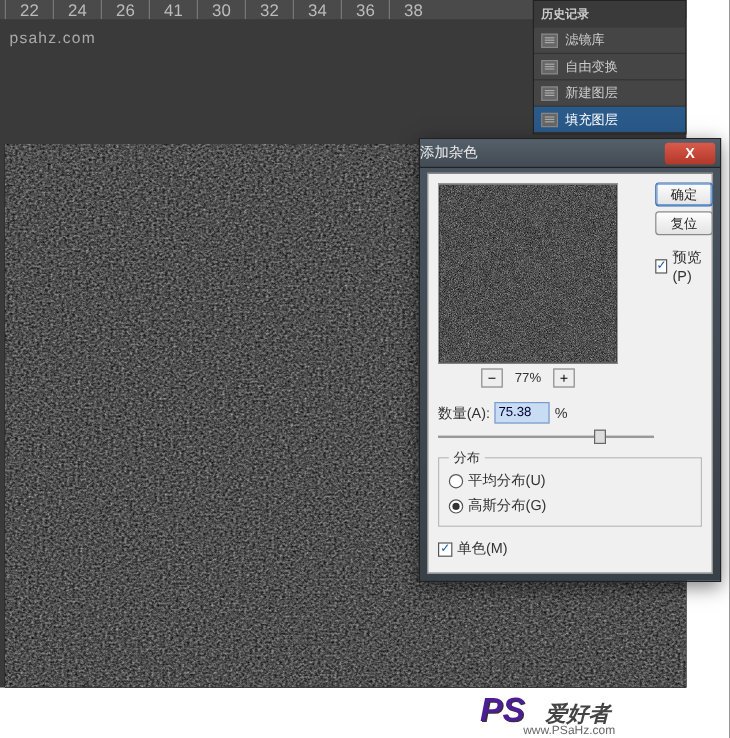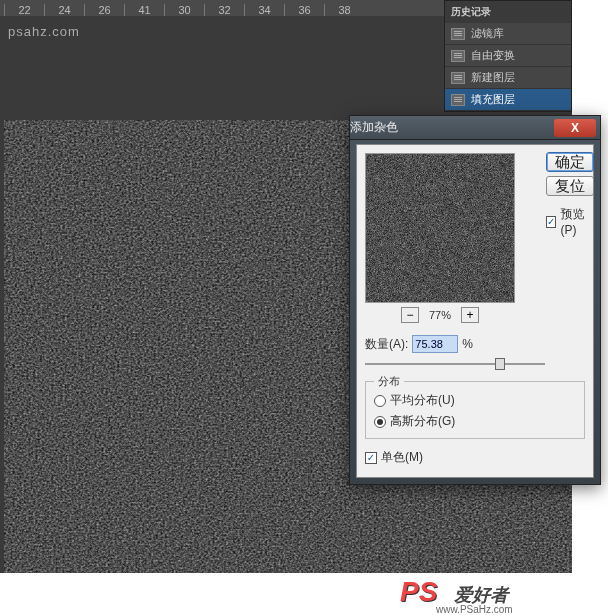--- a/index.html
+++ b/index.html
@@ -1,19 +1,19 @@
 <!DOCTYPE html>
 <html><head>
 <meta charset="utf-8">
 <style>
 * { box-sizing: border-box; margin: 0; padding: 0; font-family: "Microsoft YaHei", sans-serif; }
 body { width: 608px; height: 615px; background: #fff; position: relative; overflow: hidden; }
 .chrome { position: absolute; left: 0; top: 0; width: 572px; height: 573px; background: #3a3a3a; }
 .ruler-h { position: absolute; left: 0; top: 0; width: 572px; height: 16px; background: #4a4a4a; display: flex; align-items: flex-end; padding-left: 4px; overflow: hidden; }
-.ruler-h .mrk { font-size: 11px; color: #bbb; width: 40px; flex-shrink: 0; text-align: center; border-left: 1px solid #777; }
+.ruler-h .mrk { font-size: 14px; color: #bbb; width: 40px; flex-shrink: 0; text-align: center; border-left: 1px solid #777; }
 .canvas { position: absolute; left: 4px; top: 120px; width: 568px; height: 453px; background: #000; overflow: hidden; }
 .canvas svg { width: 100%; height: 100%; }
 .panel-history { position: absolute; right: 0; top: 0; width: 128px; background: #454545; border: 1px solid #222; font-size: 11px; color: #ccc; }
 .panel-history .hdr { padding: 4px 6px; background: #3a3a3a; font-weight: bold; font-size: 10px; }
 .panel-history .row { display: flex; align-items: center; padding: 3px 6px; gap: 6px; border-bottom: 1px solid #333; cursor: pointer; }
 .panel-history .row:last-child { background: #2a5a8a; color: #fff; }
 .panel-history .ico { width: 14px; height: 12px; background: #666; border: 1px solid #888; position: relative; }
 .panel-history .ico::before { content: ""; position: absolute; left: 2px; top: 2px; width: 8px; height: 1px; background: #aaa; box-shadow: 0 2px #aaa, 0 4px #aaa; }
 .watermark1 { position: absolute; left: 8px; top: 24px; font-size: 13px; color: #aaa; letter-spacing: 1px; }
 .dialog { position: absolute; left: 349px; top: 115px; width: 252px; height: 370px; background: linear-gradient(#4a5560, #384048); border: 1px solid #222; box-shadow: 0 4px 15px rgba(0,0,0,.5); }
@@ -32,25 +32,25 @@
 .slider .track { position: absolute; top: 6px; left: 0; right: 0; height: 2px; background: #999; }
 .slider .thumb { position: absolute; top: 1px; left: 130px; width: 10px; height: 12px; background: #ddd; border: 1px solid #666; cursor: pointer; }
 .fieldset { border: 1px solid #bbb; margin-top: 10px; padding: 6px 8px 8px; position: relative; font-size: 12px; color: #333; }
 .fieldset .legend { position: absolute; top: -8px; left: 8px; background: #f0f0f0; padding: 0 4px; font-size: 11px; }
 .radio-row, .chk-row { display: flex; align-items: center; gap: 4px; font-size: 12px; color: #333; margin-top: 4px; }
 .radio { width: 12px; height: 12px; border: 1px solid #555; border-radius: 50%; background: #fff; display: inline-flex; align-items: center; justify-content: center; cursor: pointer; }
 .radio.on::after { content:""; width: 6px; height: 6px; background: #333; border-radius: 50%; }
 .chk { width: 12px; height: 12px; border: 1px solid #555; background: #fff; display: inline-flex; align-items: center; justify-content: center; cursor: pointer; font-size: 10px; color: #1a5aa8; line-height: 1; }
 .mono-row { margin-top: 10px; }
 .btn-col { position: absolute; right: 0; top: 30px; width: 60px; display: flex; flex-direction: column; gap: 4px; padding: 6px; }
-.btn { height: 20px; border: 1px solid #8a8a8a; background: linear-gradient(#fdfdfd,#e4e4e4); border-radius: 3px; font-size: 15px; color: #222; display: flex; align-items: center; justify-content: center; cursor: pointer; }
+.btn { height: 20px; border: 1px solid #8a8a8a; background: linear-gradient(#fdfdfd,#e4e4e4); border-radius: 3px; font-size: 11px; color: #222; display: flex; align-items: center; justify-content: center; cursor: pointer; }
 .btn.primary { border: 1px solid #3a6aa8; box-shadow: 0 0 0 1px #6aa0e0 inset; }
 .chk-line { display:flex; align-items:center; gap:4px; font-size:12px; color:#333; margin-top:6px; }
 .footer-wm { position: absolute; left: 400px; top: 576px; display: flex; align-items: baseline; gap: 2px; font-style: italic; font-weight: bold; }
-.footer-wm .big { font-size: 28px; color: #ef4444; text-shadow: 1px 1px 0 #333; }
+.footer-wm .big { font-size: 28px; color: #4c1d95; text-shadow: 1px 1px 0 #333; }
 .footer-wm .cn { font-size: 18px; color: #444; margin-left: 15px; }
 .footer-wm .url { position:absolute; top:28px; left:36px; font-size:10px; font-style:normal; font-weight:normal; color:#666; }
 </style>
 </head>
 <body>
 
 <div class="chrome">
   <div class="ruler-h" id="ruler-h">
       <div class="mrk">22</div>
       <div class="mrk">24</div>

